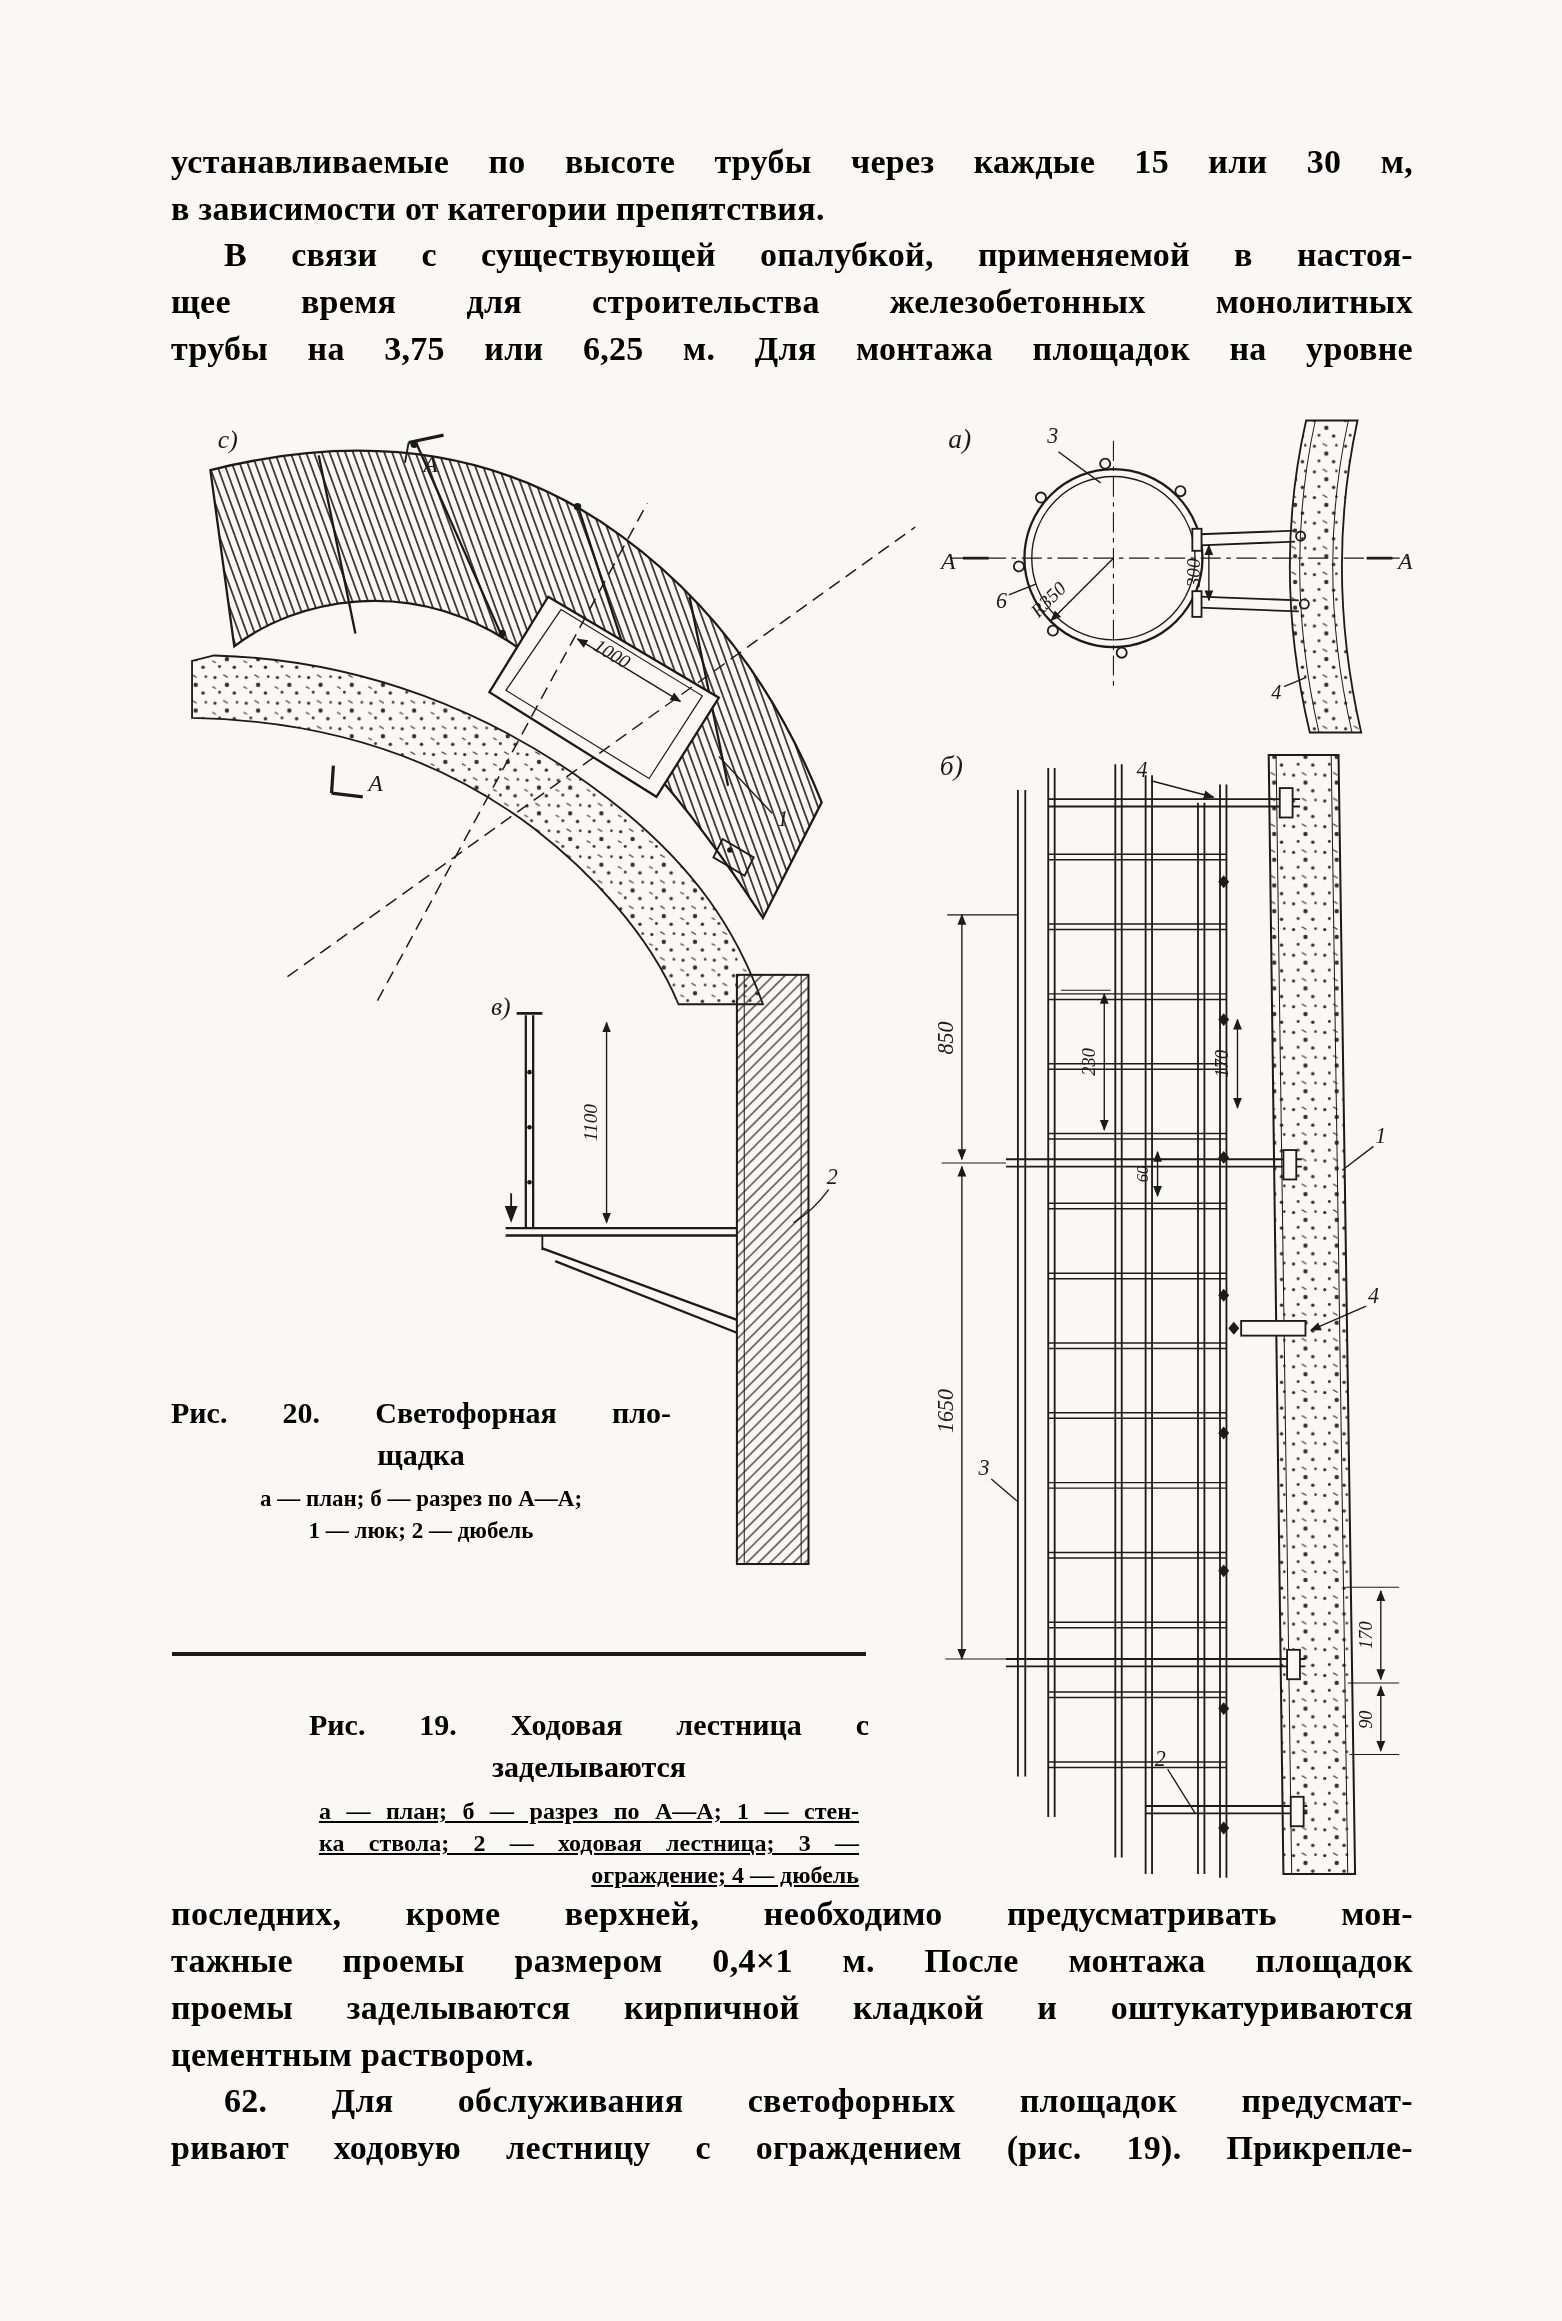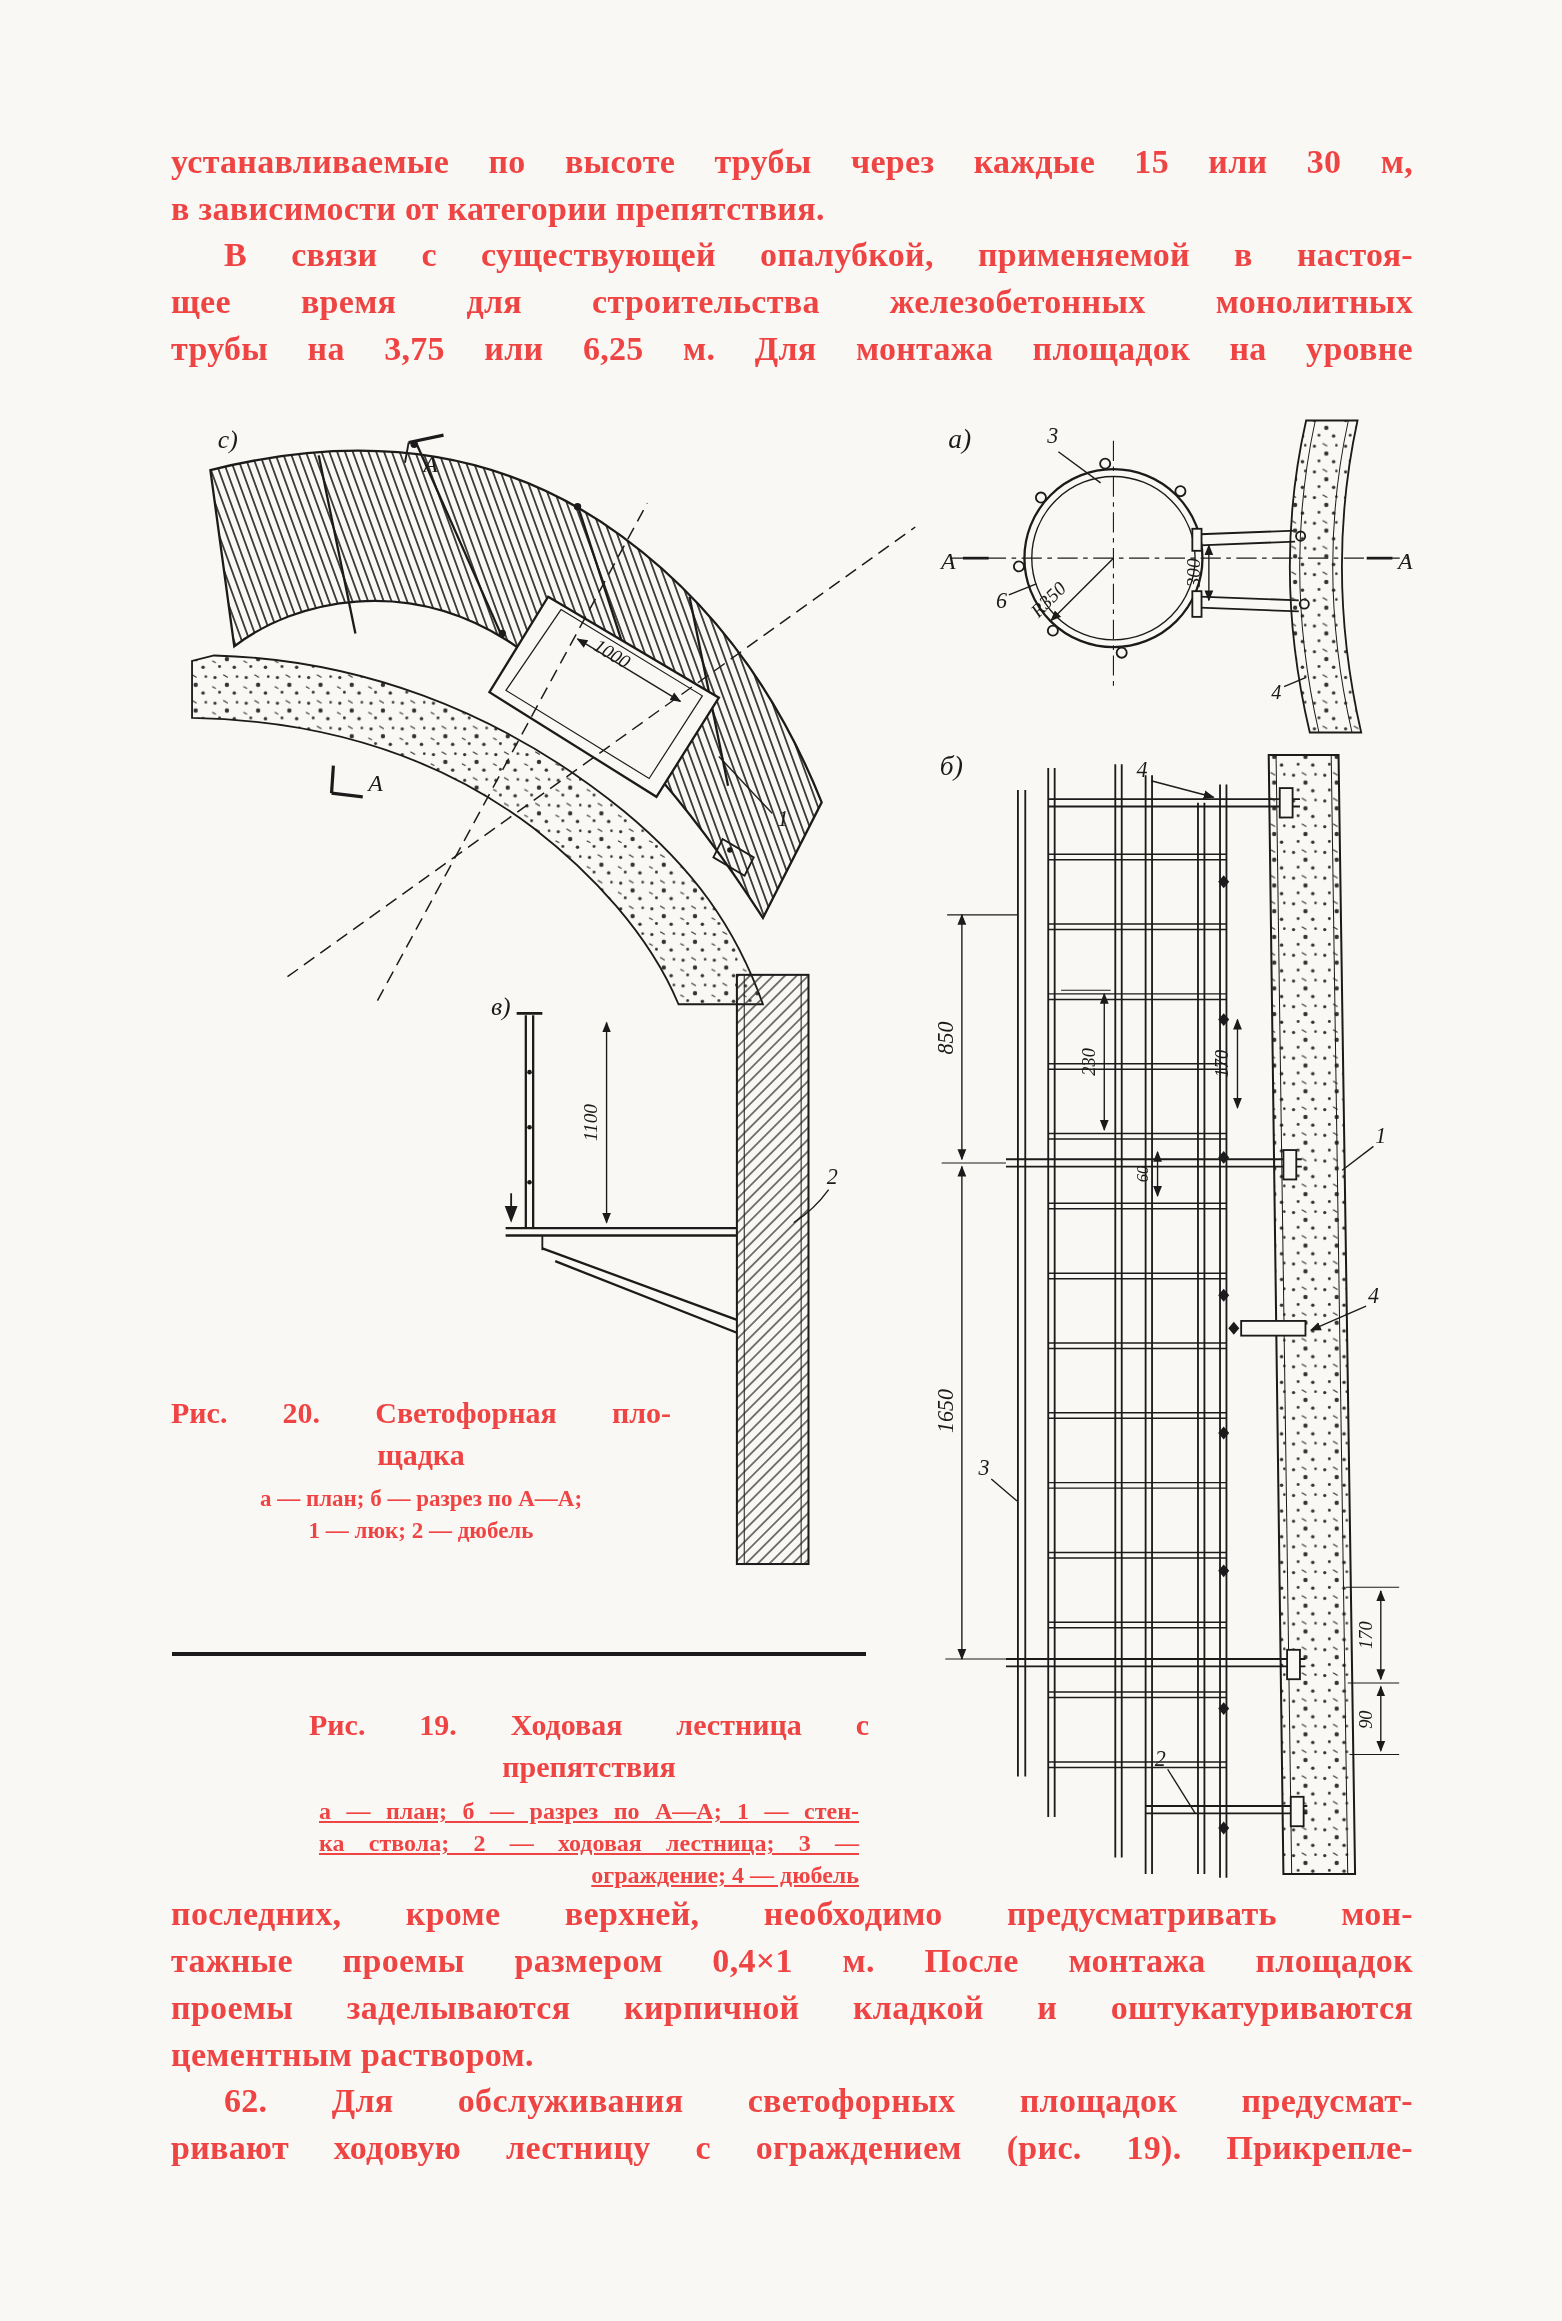--- a/index.html
+++ b/index.html
@@ -1,18 +1,18 @@
 <!DOCTYPE html>
 <html style="font-size:14.7px"><head>
 <meta charset="utf-8">
 <style>
   html,body { margin:0; padding:0; background:#dcdad4; }
   .page {
     position:relative; width:1562px; height:2322px; margin:0 auto;
-    background:#faf8f4; color:#ef4444;
+    background:#faf8f4; color:#000000;
     font-family:"Liberation Serif", serif; overflow:hidden;
   }
   .textblock { position:absolute; font-size:34px; font-weight:600; line-height:47px; letter-spacing:0.3px; }
   .line { display:block; }
   .just { text-align:justify; text-align-last:justify; }
   .indent { text-indent:53px; }
   .capblock { position:absolute; }
   .capTitle { font-size:30px; font-weight:700; line-height:42px; }
   .capLegend { font-size:23px; font-weight:600; line-height:32px; }
   .center { text-align:center; }
@@ -329,21 +329,21 @@
     <span class="line capTitle center">щадка</span>
     <div style="height:7.3px"></div>
     <span class="line capLegend center">а — план; б — разрез по А—А;</span>
     <span class="line capLegend center">1 — люк; 2 — дюбель</span>
   </div>
 
   <div class="divider" style="left:172px;top:1652px;width:694px;height:3.7px;"></div>
 
   <div class="capblock" style="left:309px;top:1704px;width:560px;">
     <span class="line capTitle just">Рис. 19. Ходовая лестница с</span>
-    <span class="line capTitle center">препятствия</span>
+    <span class="line capTitle center">заделываются</span>
     <div style="height:7.3px"></div>
     <div style="width:540px;margin:0 auto;text-decoration:underline;">
       <span class="line capLegend just" style="font-size:24px;">а — план; б — разрез по А—А; 1 — стен-</span>
       <span class="line capLegend just" style="font-size:24px;">ка ствола; 2 — ходовая лестница; 3 —</span>
       <span class="line capLegend leftal" style="font-size:24px;">ограждение; 4 — дюбель</span>
     </div>
   </div>
 
   <div class="textblock" style="left:171px;top:1890px;width:1242px;">
     <span class="line just">последних, кроме верхней, необходимо предусматривать мон-</span>

